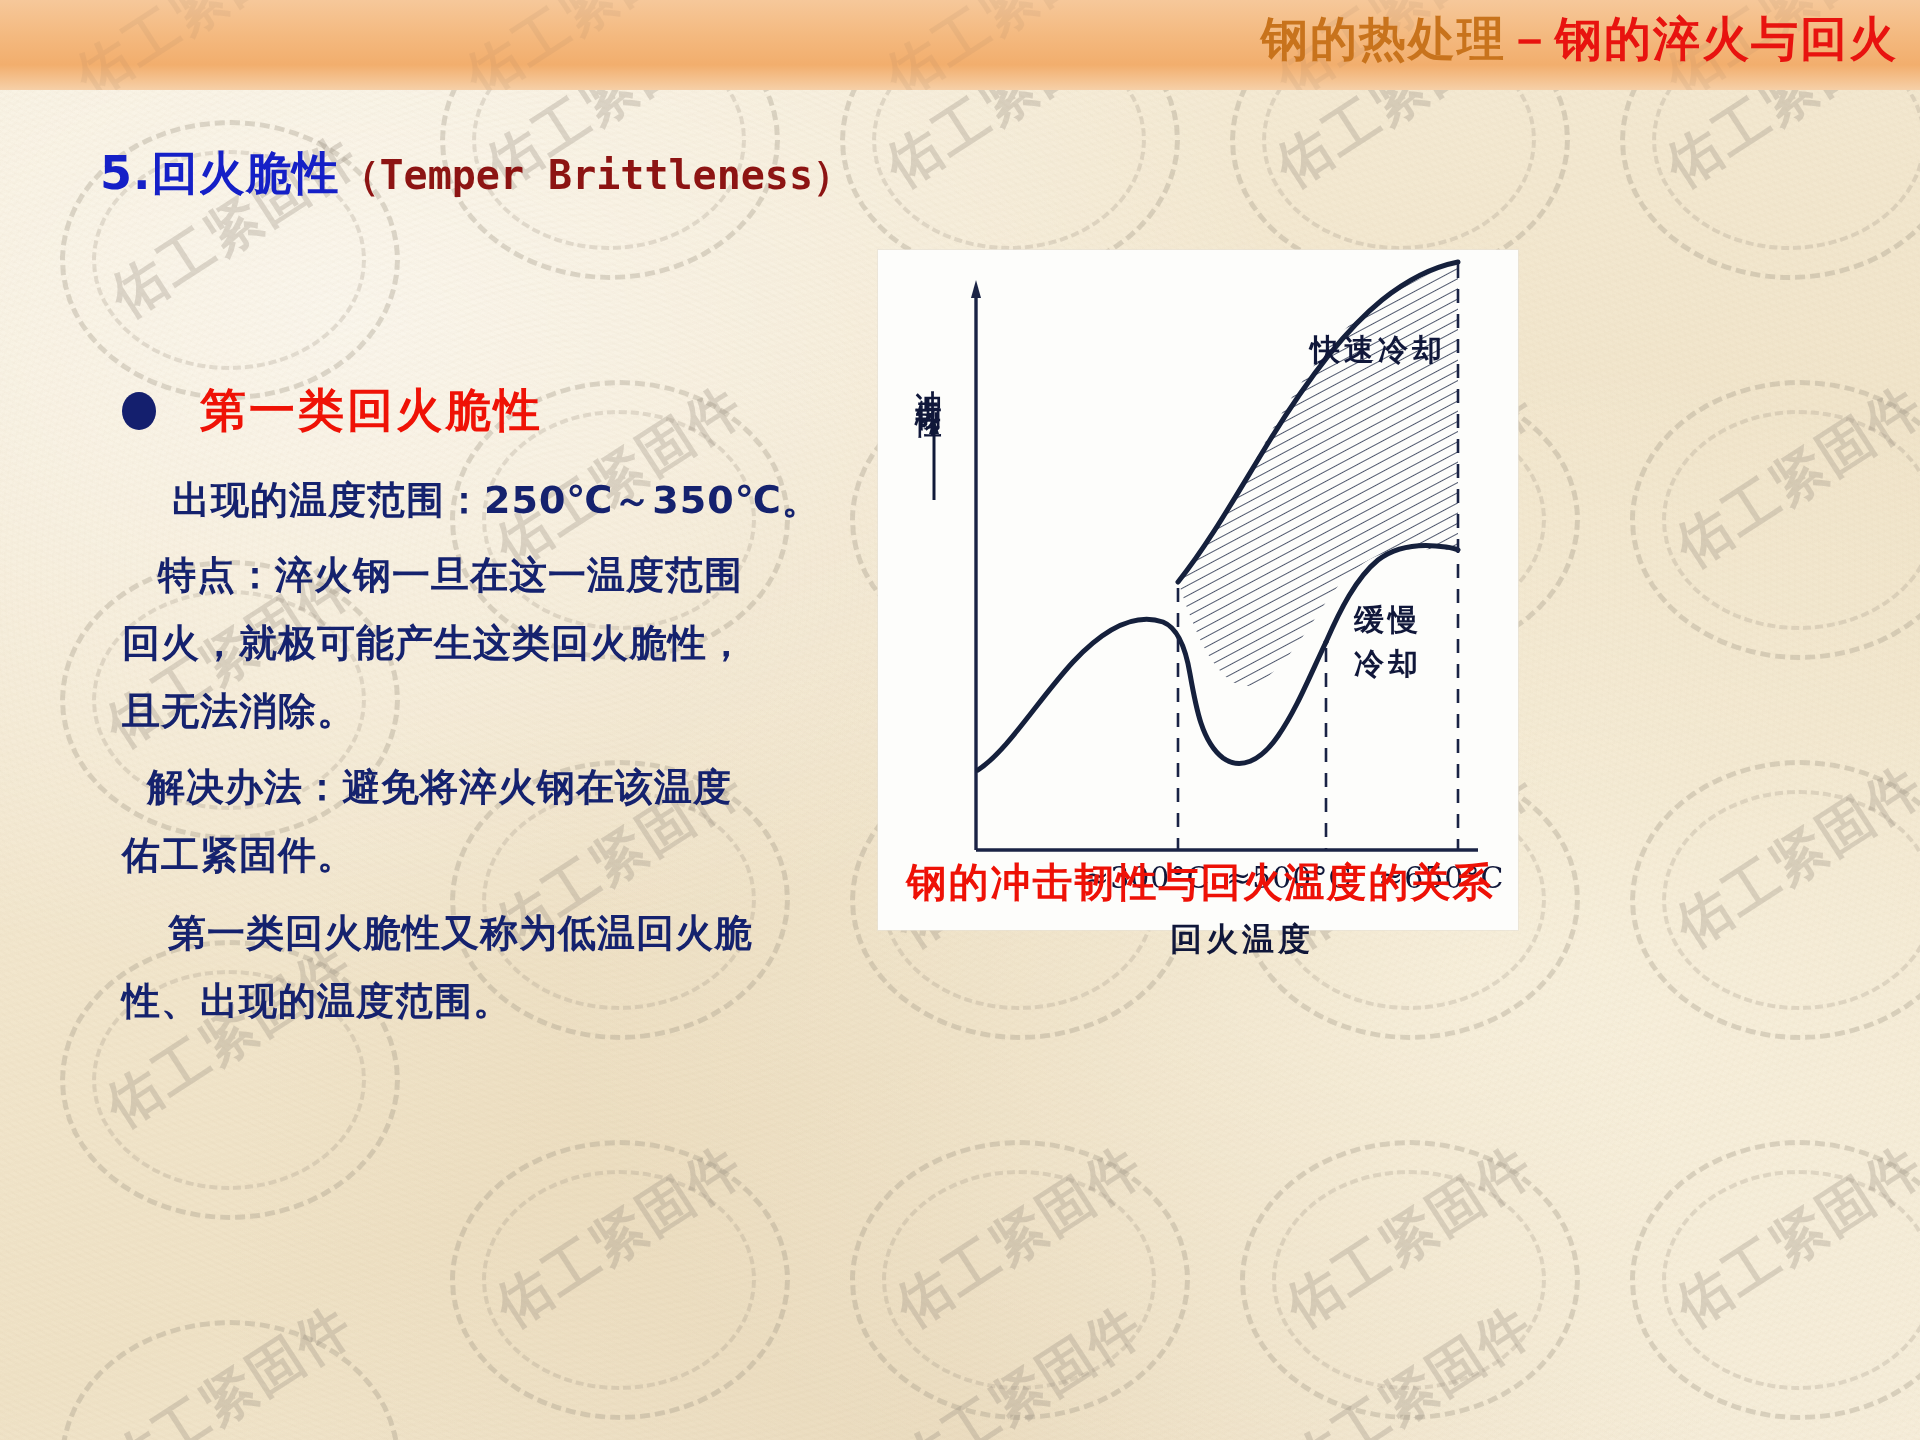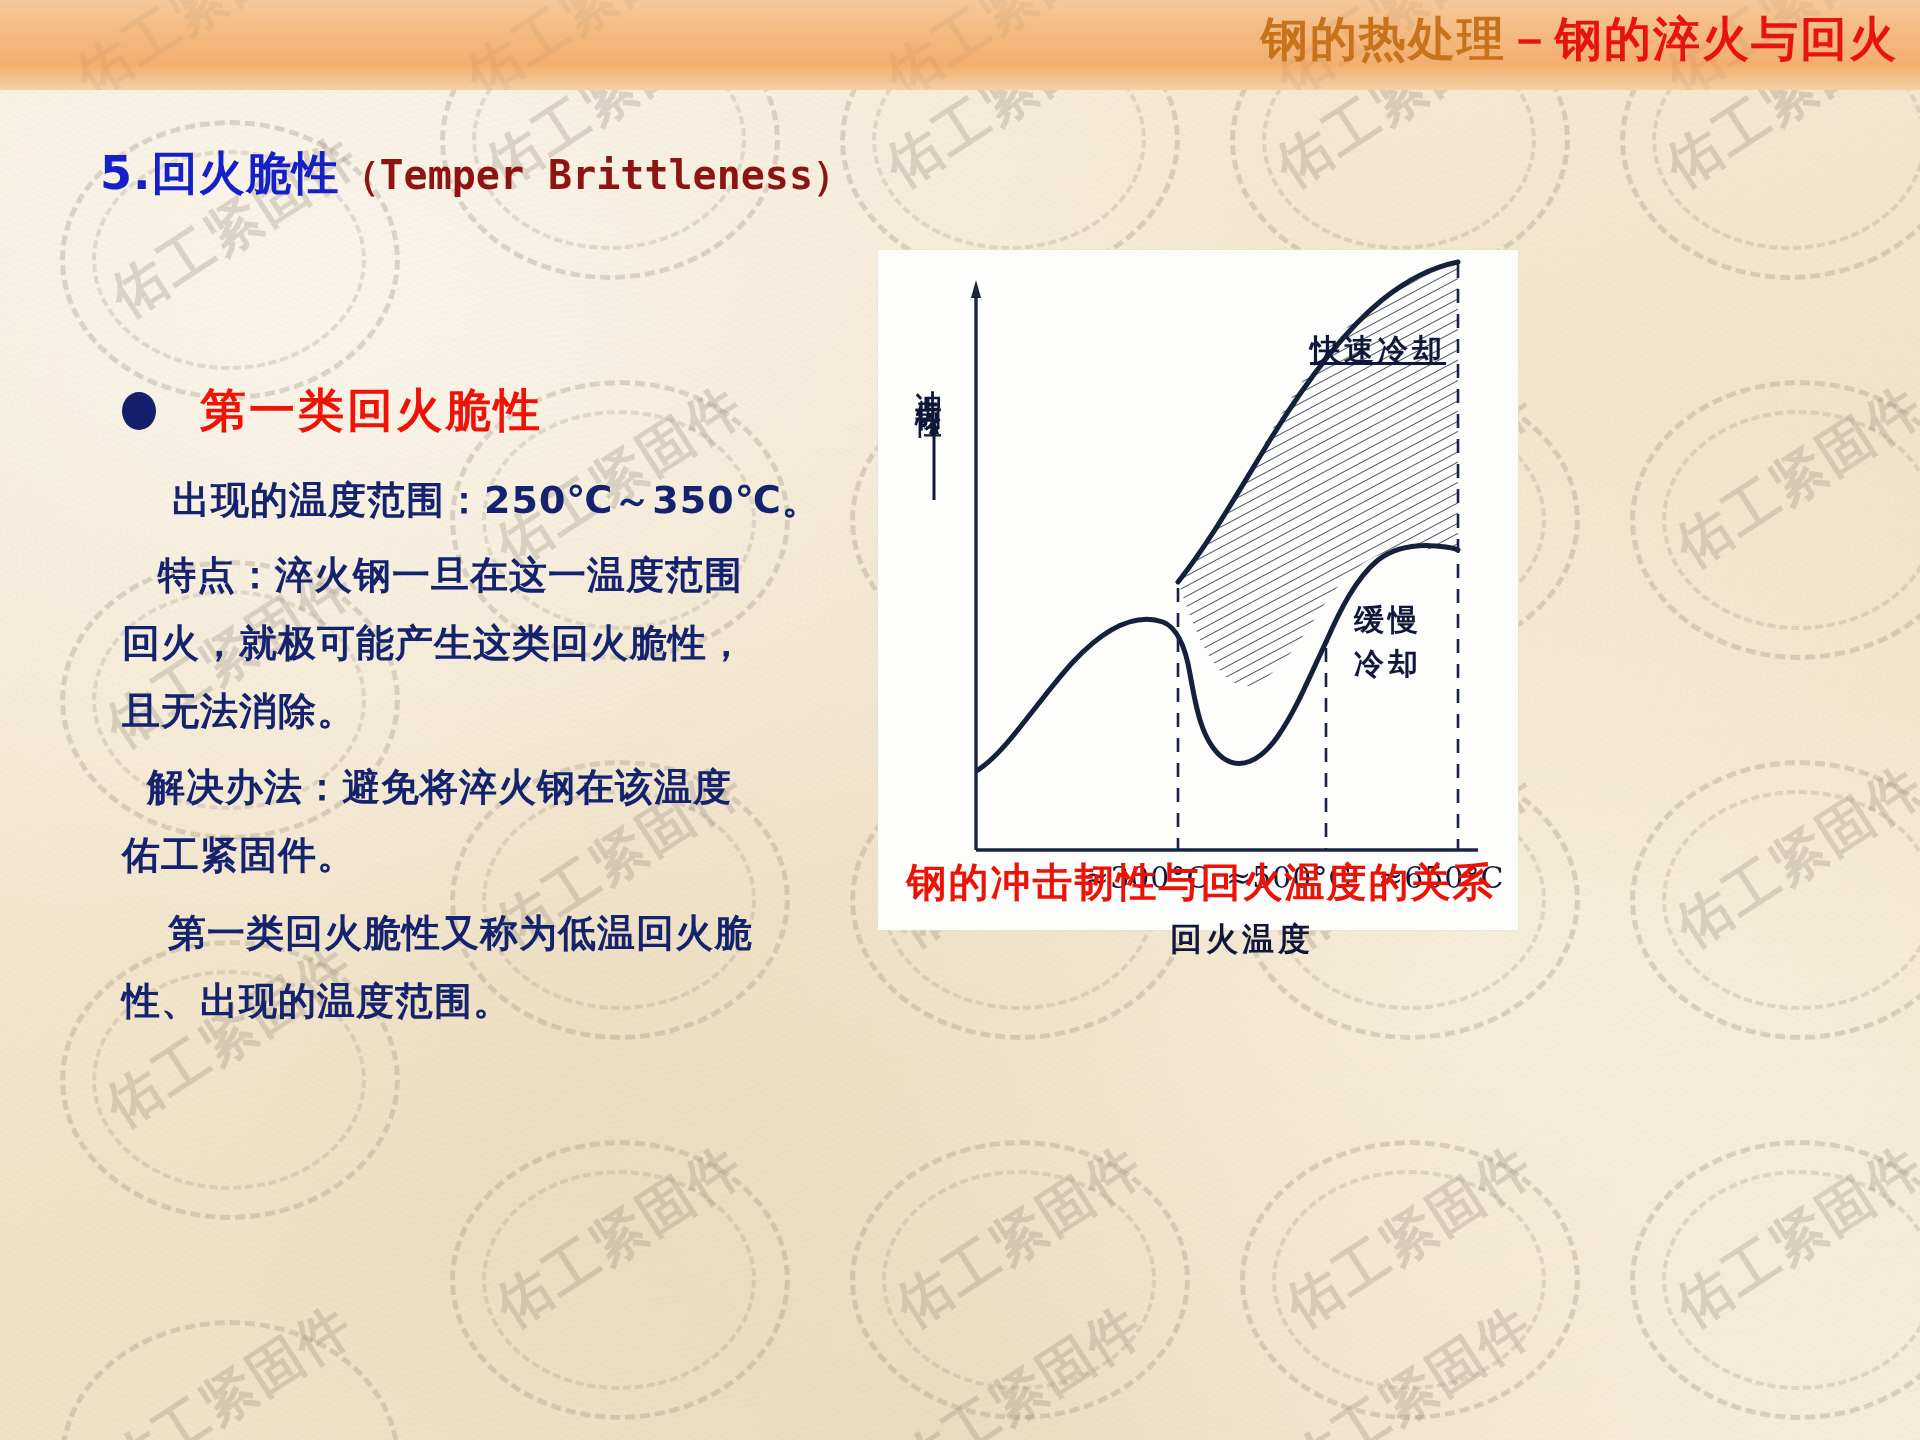--- a/index.html
+++ b/index.html
@@ -269,21 +269,21 @@
              C 424 138, 462 84, 504 50
              C 534 26, 560 16, 580 12" fill="none" stroke="#15203c" stroke-width="5" stroke-linecap="round"></path>
 
     <line x1="300" y1="338" x2="300" y2="600" stroke="#1a2345" stroke-width="2.6" stroke-dasharray="14 11"></line>
     <line x1="448" y1="398" x2="448" y2="600" stroke="#1a2345" stroke-width="2.6" stroke-dasharray="14 11"></line>
     <line x1="580" y1="14" x2="580" y2="600" stroke="#1a2345" stroke-width="2.6" stroke-dasharray="14 11"></line>
   </svg>
 
   <div style="position:absolute;left:34px;top:120px;writing-mode:vertical-rl;text-orientation:upright;font-size:26px;font-weight:700;color:#10173a;letter-spacing:7px;">冲击韧性</div>
 
-  <div class="cklabel" style="left:432px;top:80px;font-size:30px;letter-spacing:4px;text-decoration:underline;">快速冷却</div>
+  <div class="cklabel" style="left:432px;top:80px;font-size:30px;letter-spacing:4px;">快速冷却</div>
   <div class="cklabel" style="left:476px;top:350px;font-size:30px;letter-spacing:4px;">缓慢</div>
   <div class="cklabel" style="left:476px;top:394px;font-size:30px;letter-spacing:4px;">冷却</div>
 
   <div class="cklabel" style="left:206px;top:610px;font-size:30px;font-family:'DejaVu Serif','Liberation Serif',serif;font-weight:400;letter-spacing:1px;">≈300°C</div>
   <div class="cklabel" style="left:348px;top:610px;font-size:30px;font-family:'DejaVu Serif','Liberation Serif',serif;font-weight:400;letter-spacing:1px;">≈500°C</div>
   <div class="cklabel" style="left:500px;top:610px;font-size:30px;font-family:'DejaVu Serif','Liberation Serif',serif;font-weight:400;letter-spacing:1px;">≈650°C</div>
 
   <div class="cklabel" style="left:292px;top:668px;font-size:32px;letter-spacing:4px;text-align:right;">回火温度</div>
 </div>
 

